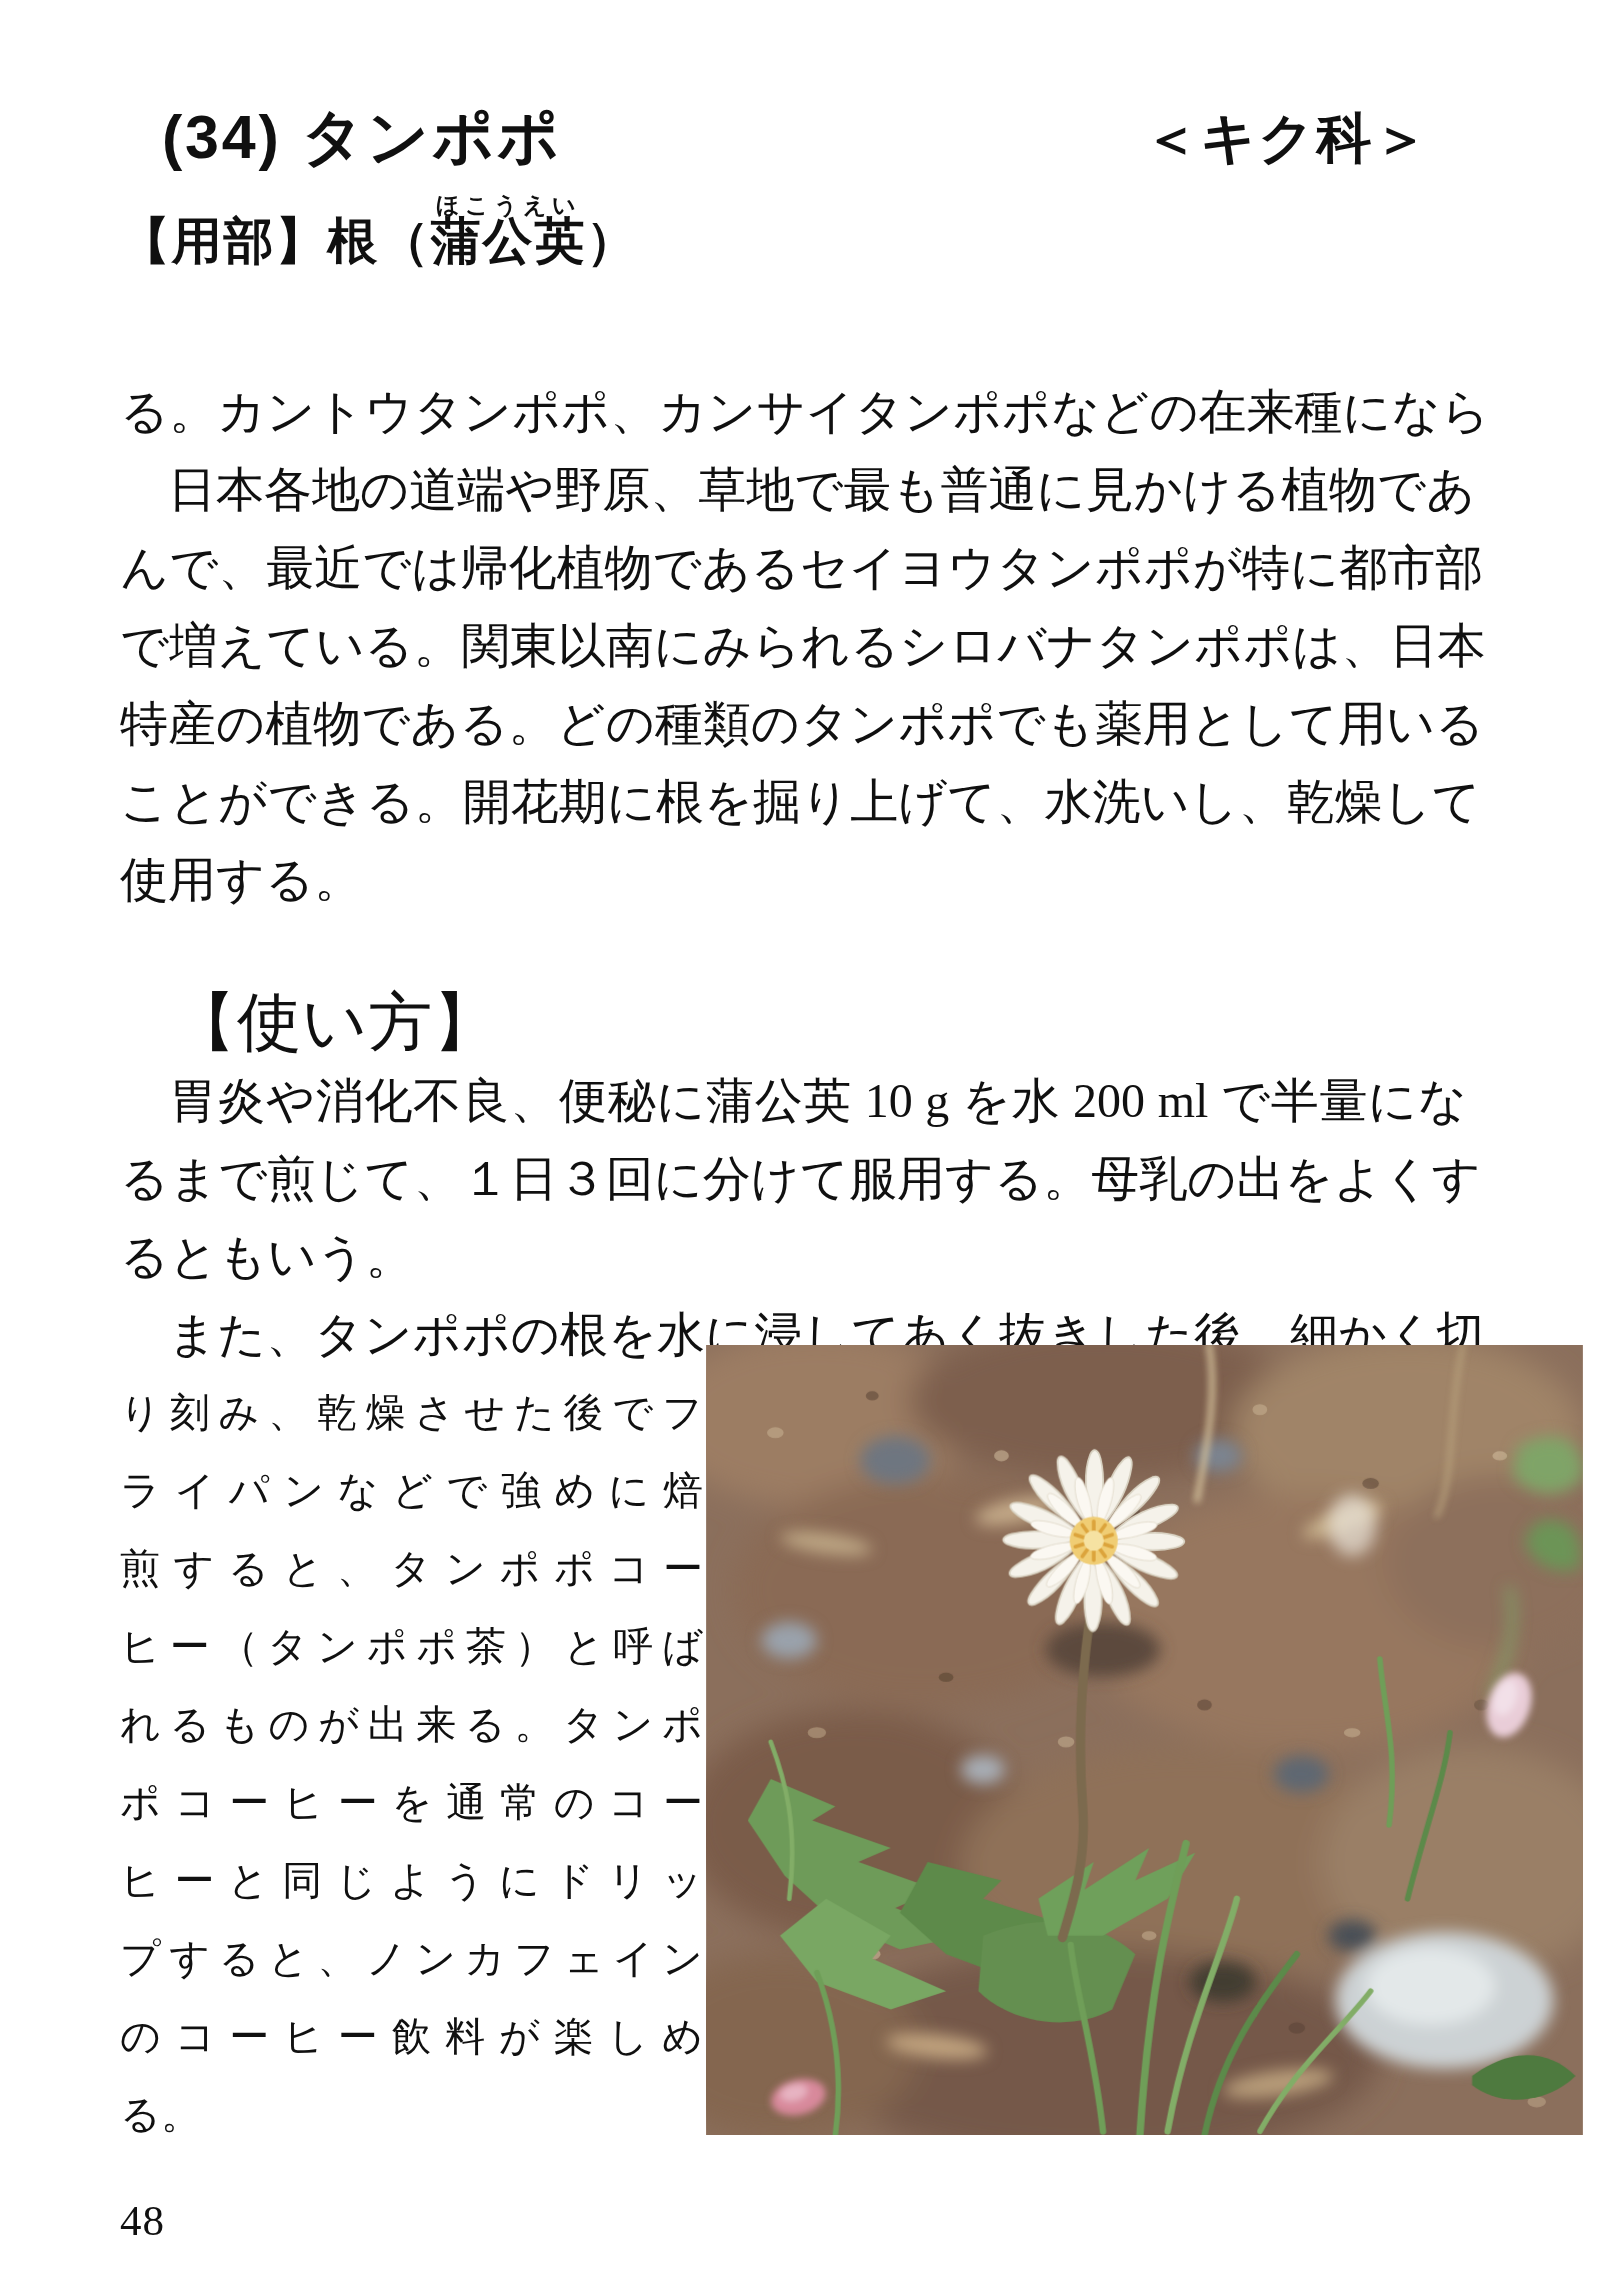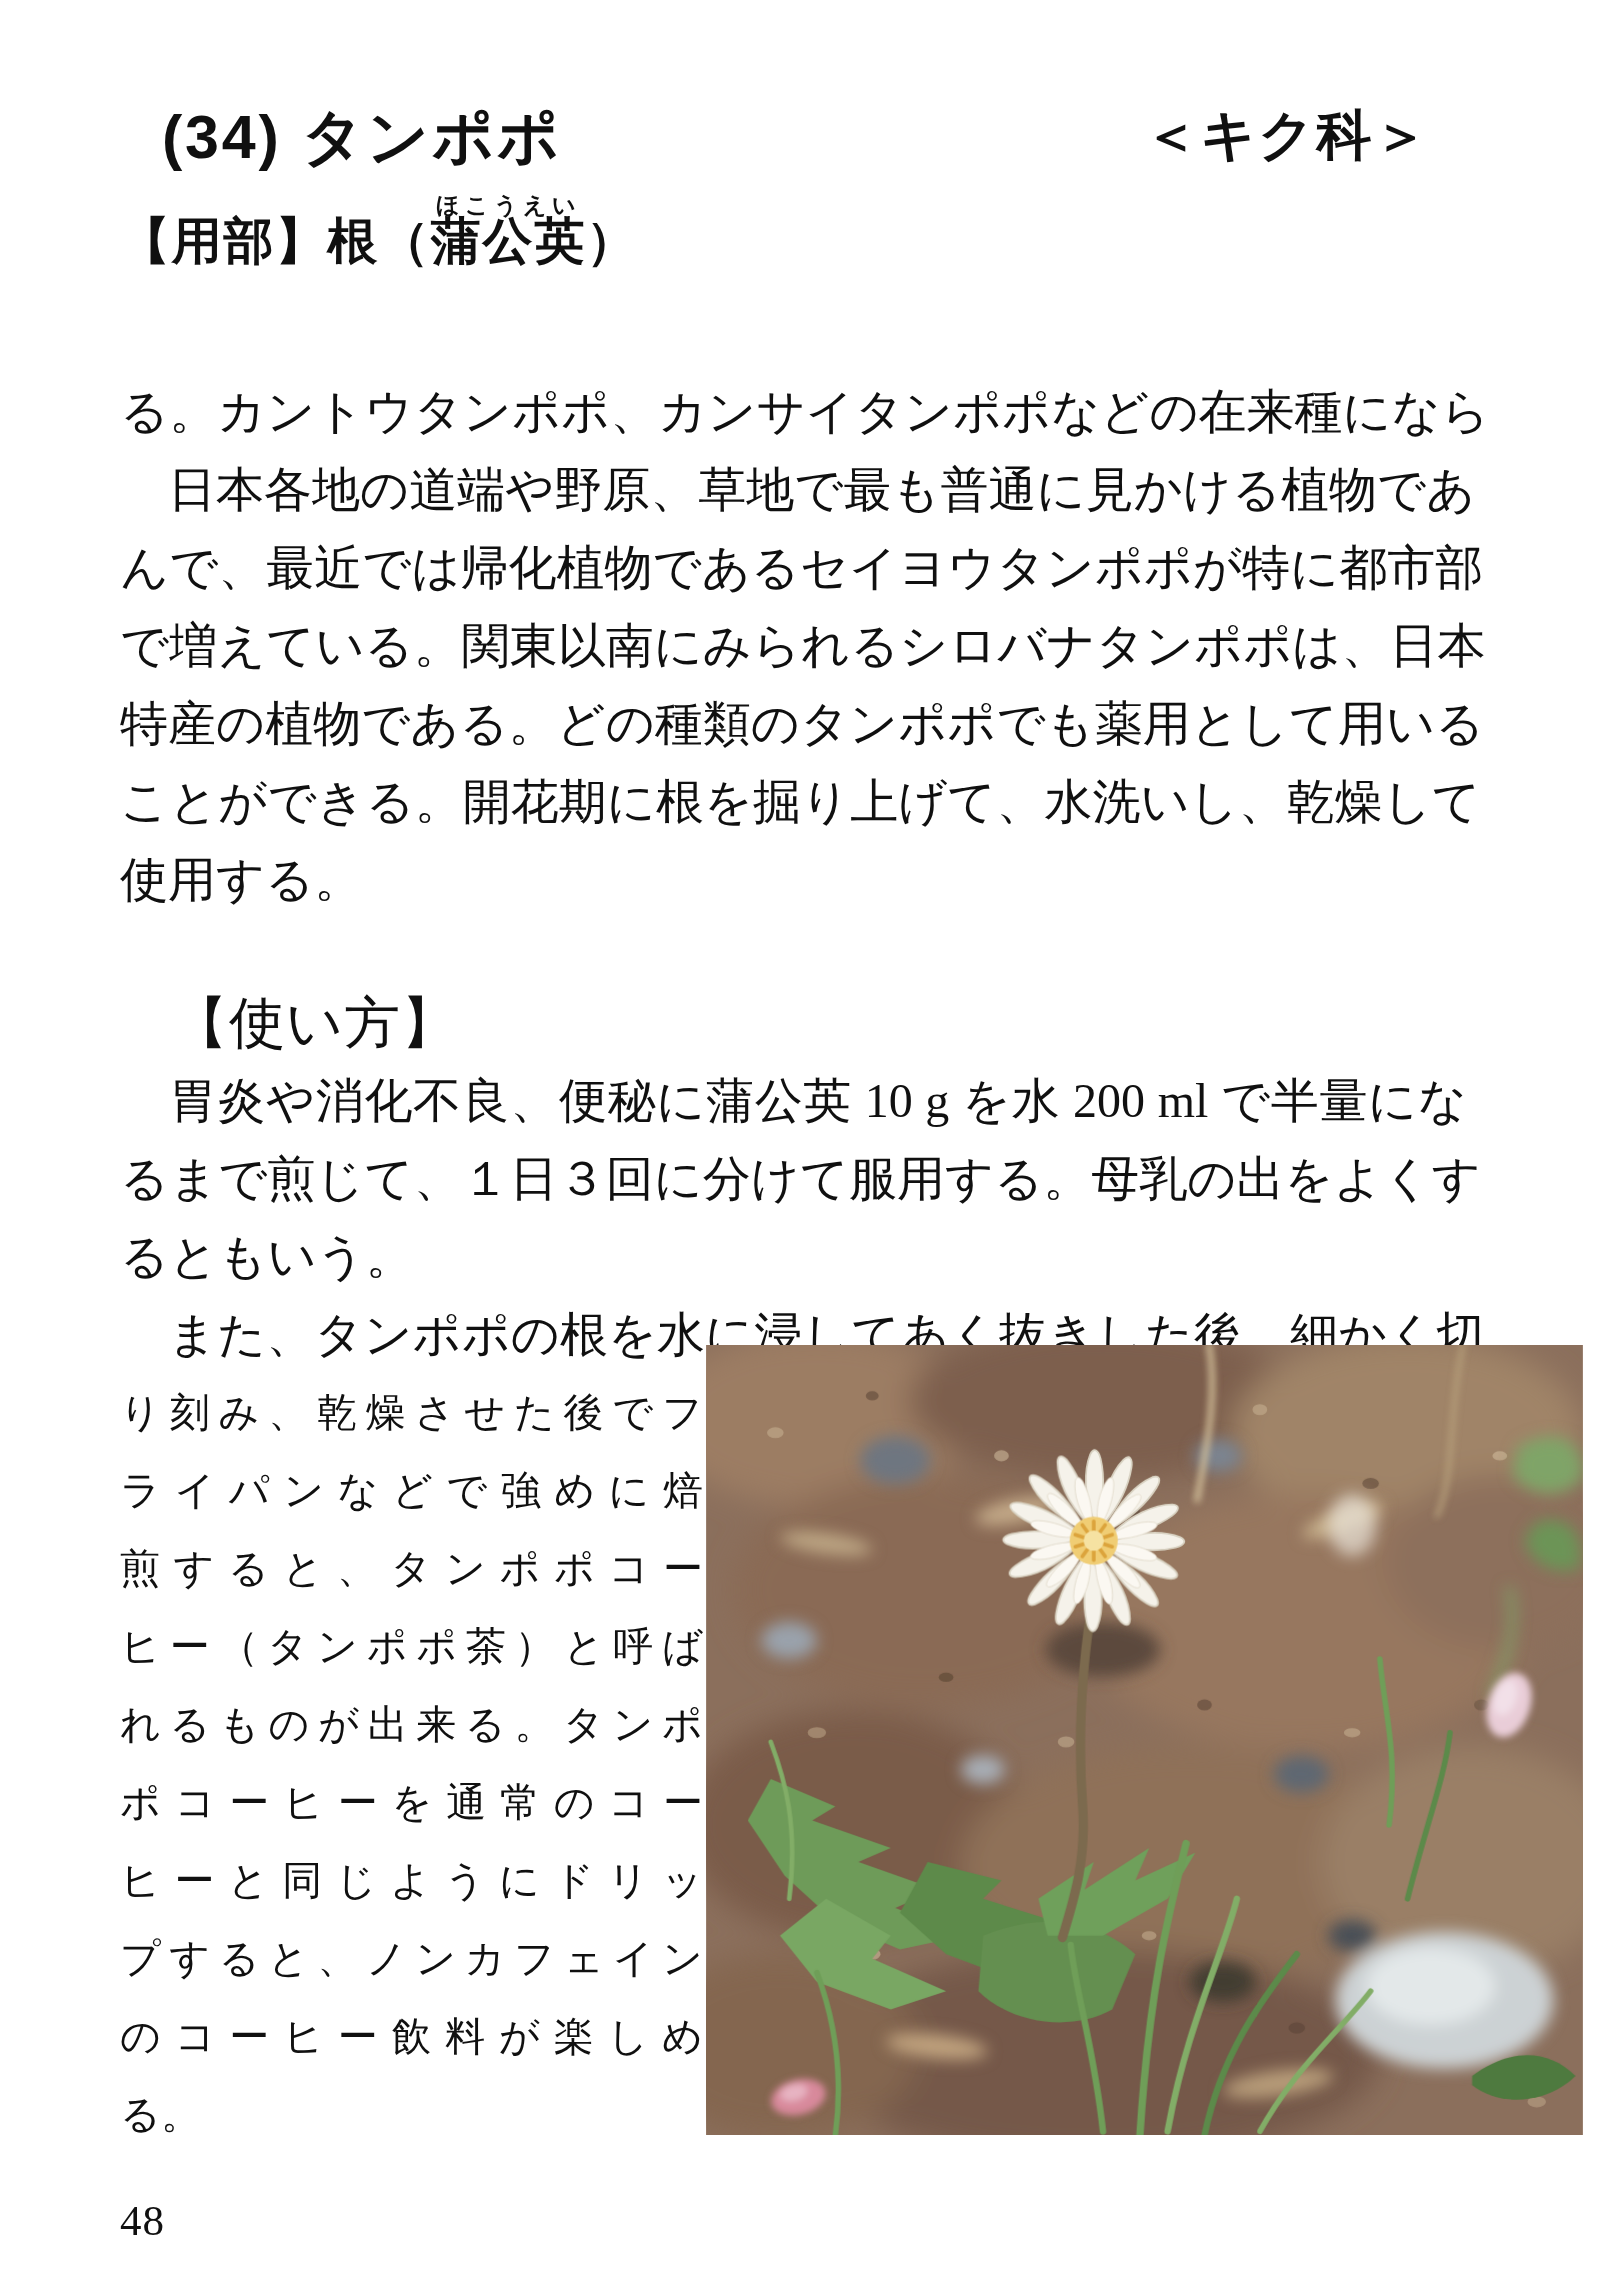--- a/index.html
+++ b/index.html
@@ -5,21 +5,21 @@
   html,body{margin:0;padding:0;background:#ffffff;}
   body{
     width:1621px;height:2289px;overflow:hidden;
     font-family:"Liberation Serif", serif;color:#101010;
     -webkit-font-smoothing:antialiased;
   }
   .page{padding:103px 0 0 120px;position:relative;}
 
   
   .header-row{
-    width:1347px;display:flex;justify-content:space-between;align-items:flex-start;
+    width:1347px;display:flex;justify-content:space-between;align-items:flex-end;
     font-family:"Liberation Sans", sans-serif;font-weight:bold;
   }
   .doc-title{font-size:61px;line-height:68px;margin-left:42px;letter-spacing:2.8px;}
   .family-tag{font-size:55px;line-height:65px;margin-right:37px;letter-spacing:1.8px;}
 
   
   .subtitle{
     margin-top:13px;
     font-family:"Liberation Sans", sans-serif;font-weight:bold;
     font-size:50px;line-height:102px;letter-spacing:1.8px;
@@ -28,21 +28,21 @@
   ruby rt{font-size:23px;font-weight:bold;letter-spacing:5.5px;text-align:center;margin-top:8px;}
 
   
   .intro{margin-top:81px;width:1347px;}
   .bodyline{
     font-size:48px;line-height:78px;height:78px;white-space:nowrap;
     text-align:justify;text-align-last:justify;
   }
   .bodyline.short{text-align-last:left;white-space:normal;}
   .usage-heading{
-    margin-top:65px;font-size:56px;line-height:78px;height:78px;
+    margin-top:65px;font-size:64px;line-height:78px;height:78px;
     padding-left:52px;letter-spacing:0.9px;
   }
   .para{width:1347px;}
 
   
   .wrap-row{display:flex;width:1463px;align-items:flex-start;}
   .wrap-col{width:583px;flex:0 0 583px;}
   .wrap-col .bodyline{font-size:40px;}
   .photo-box{
     width:877px;height:790px;margin-top:-29.5px;margin-left:2.8px;

